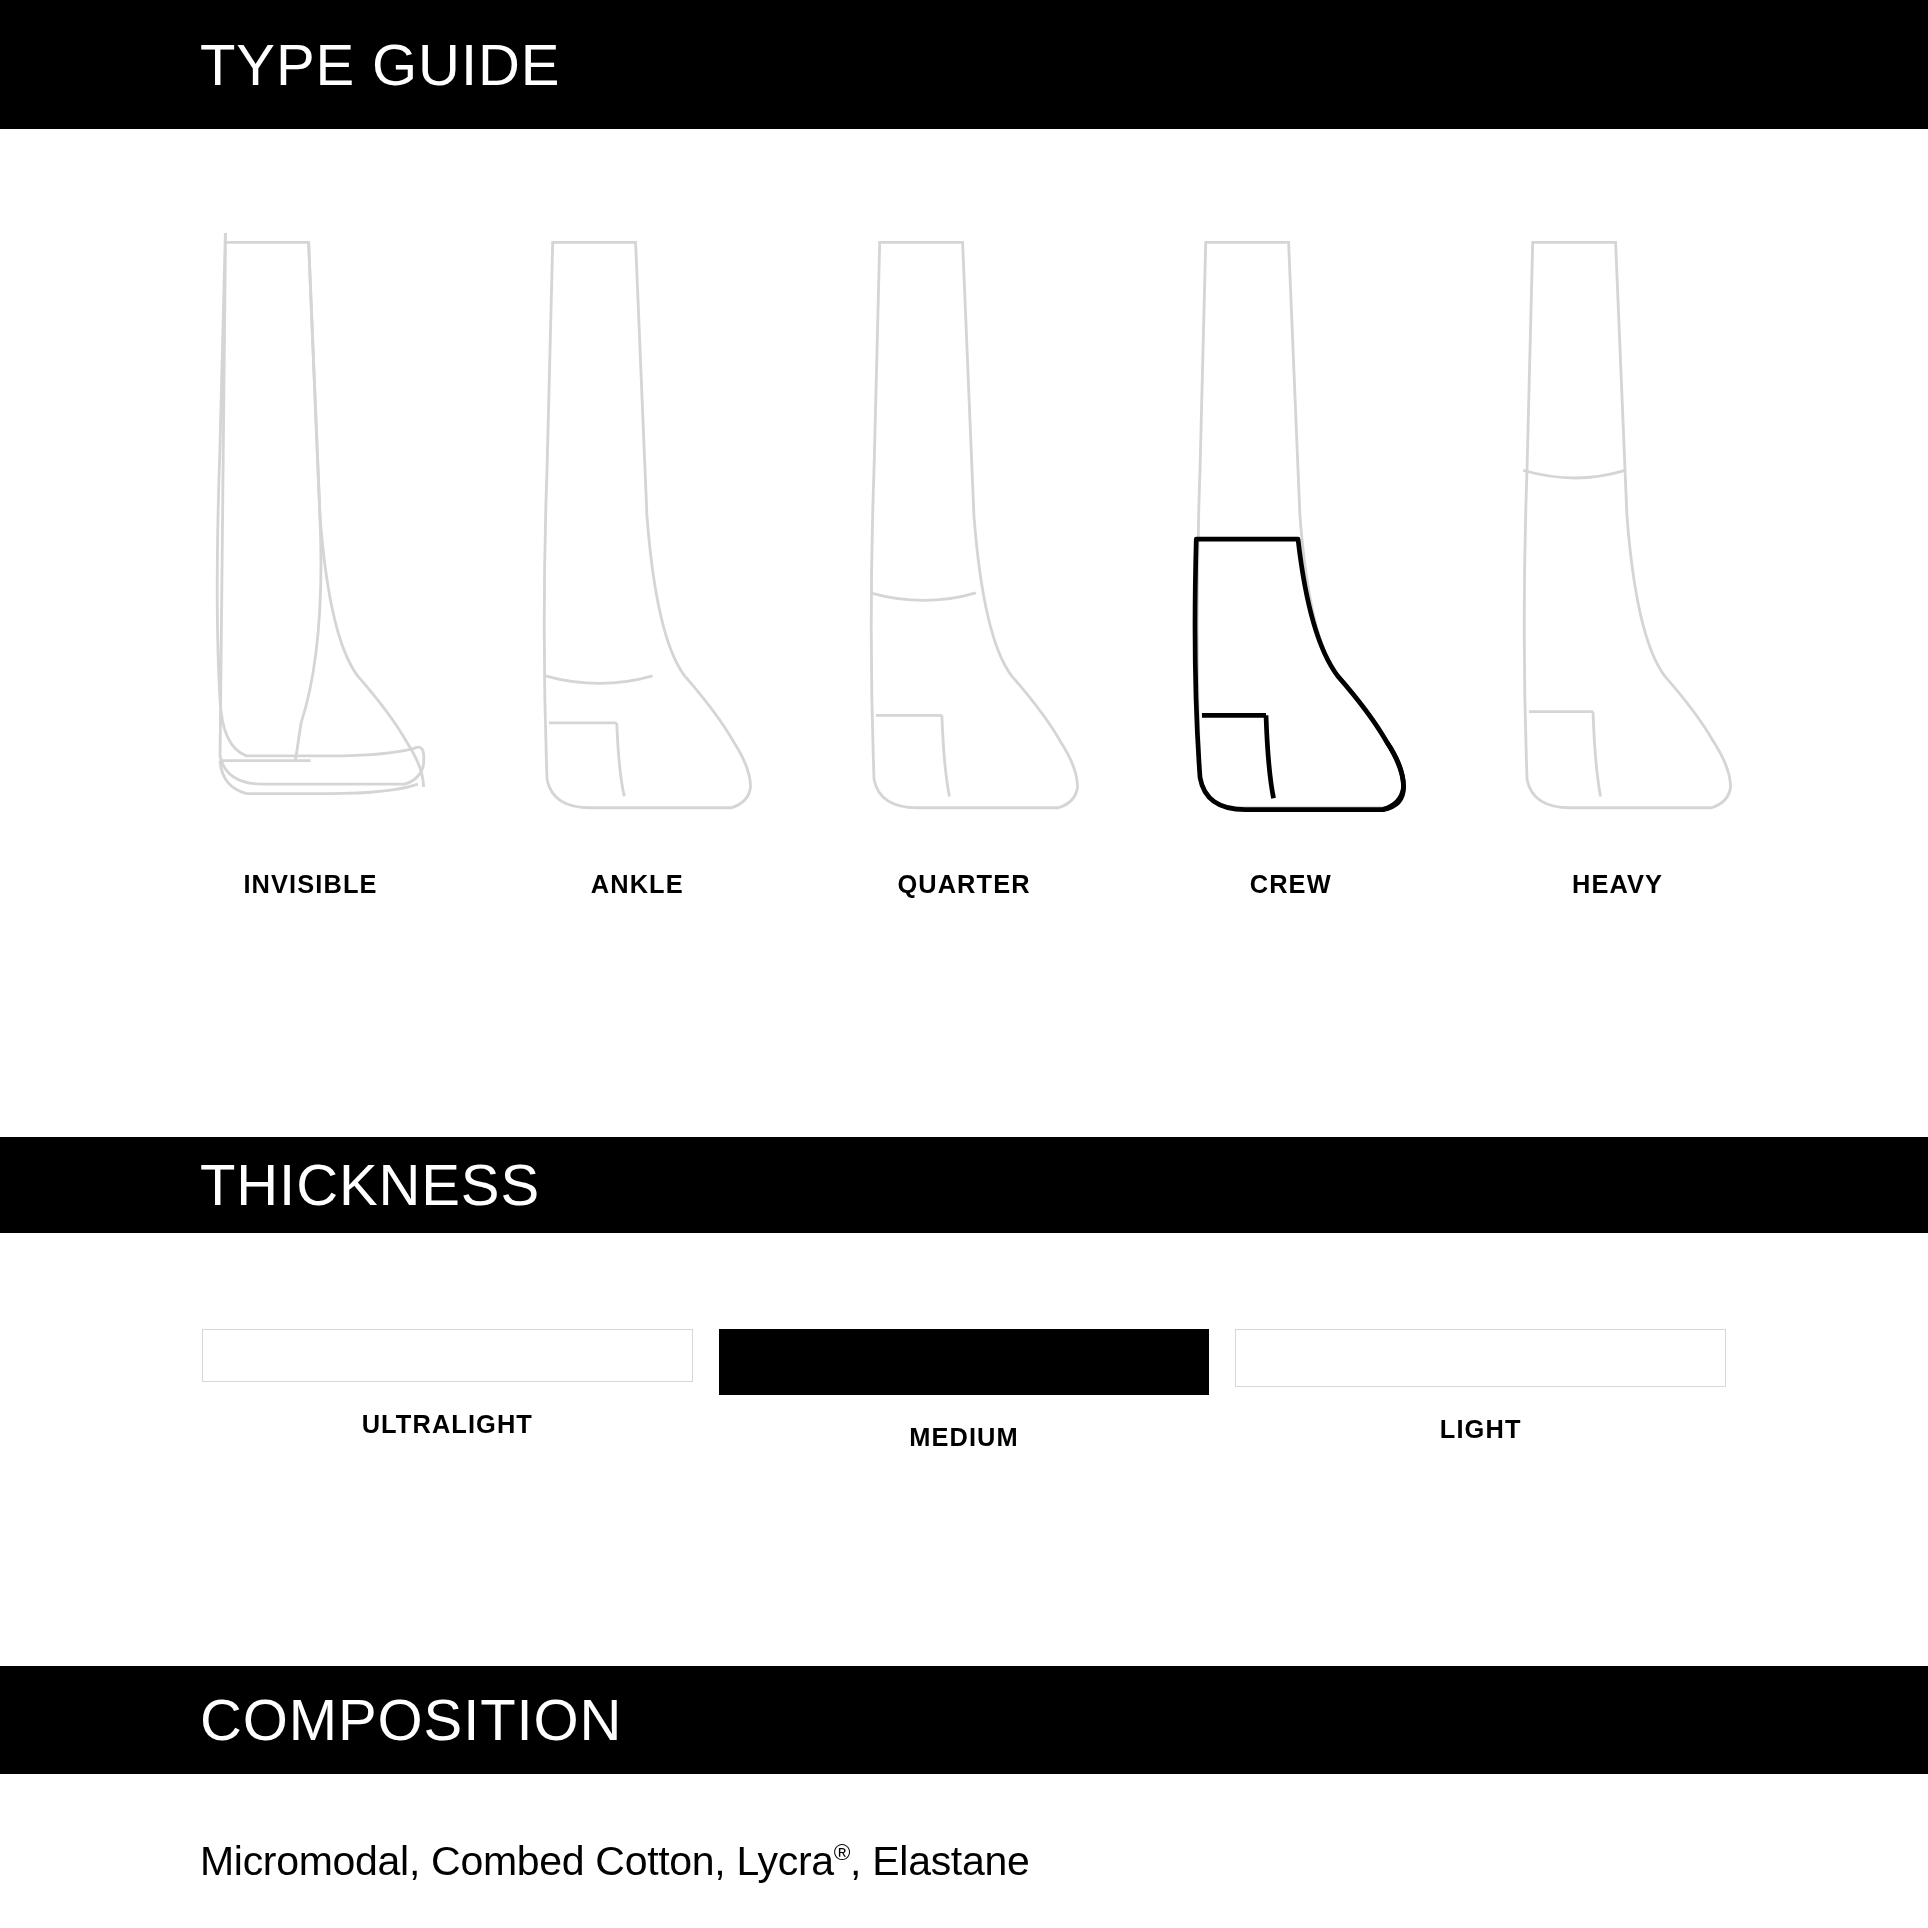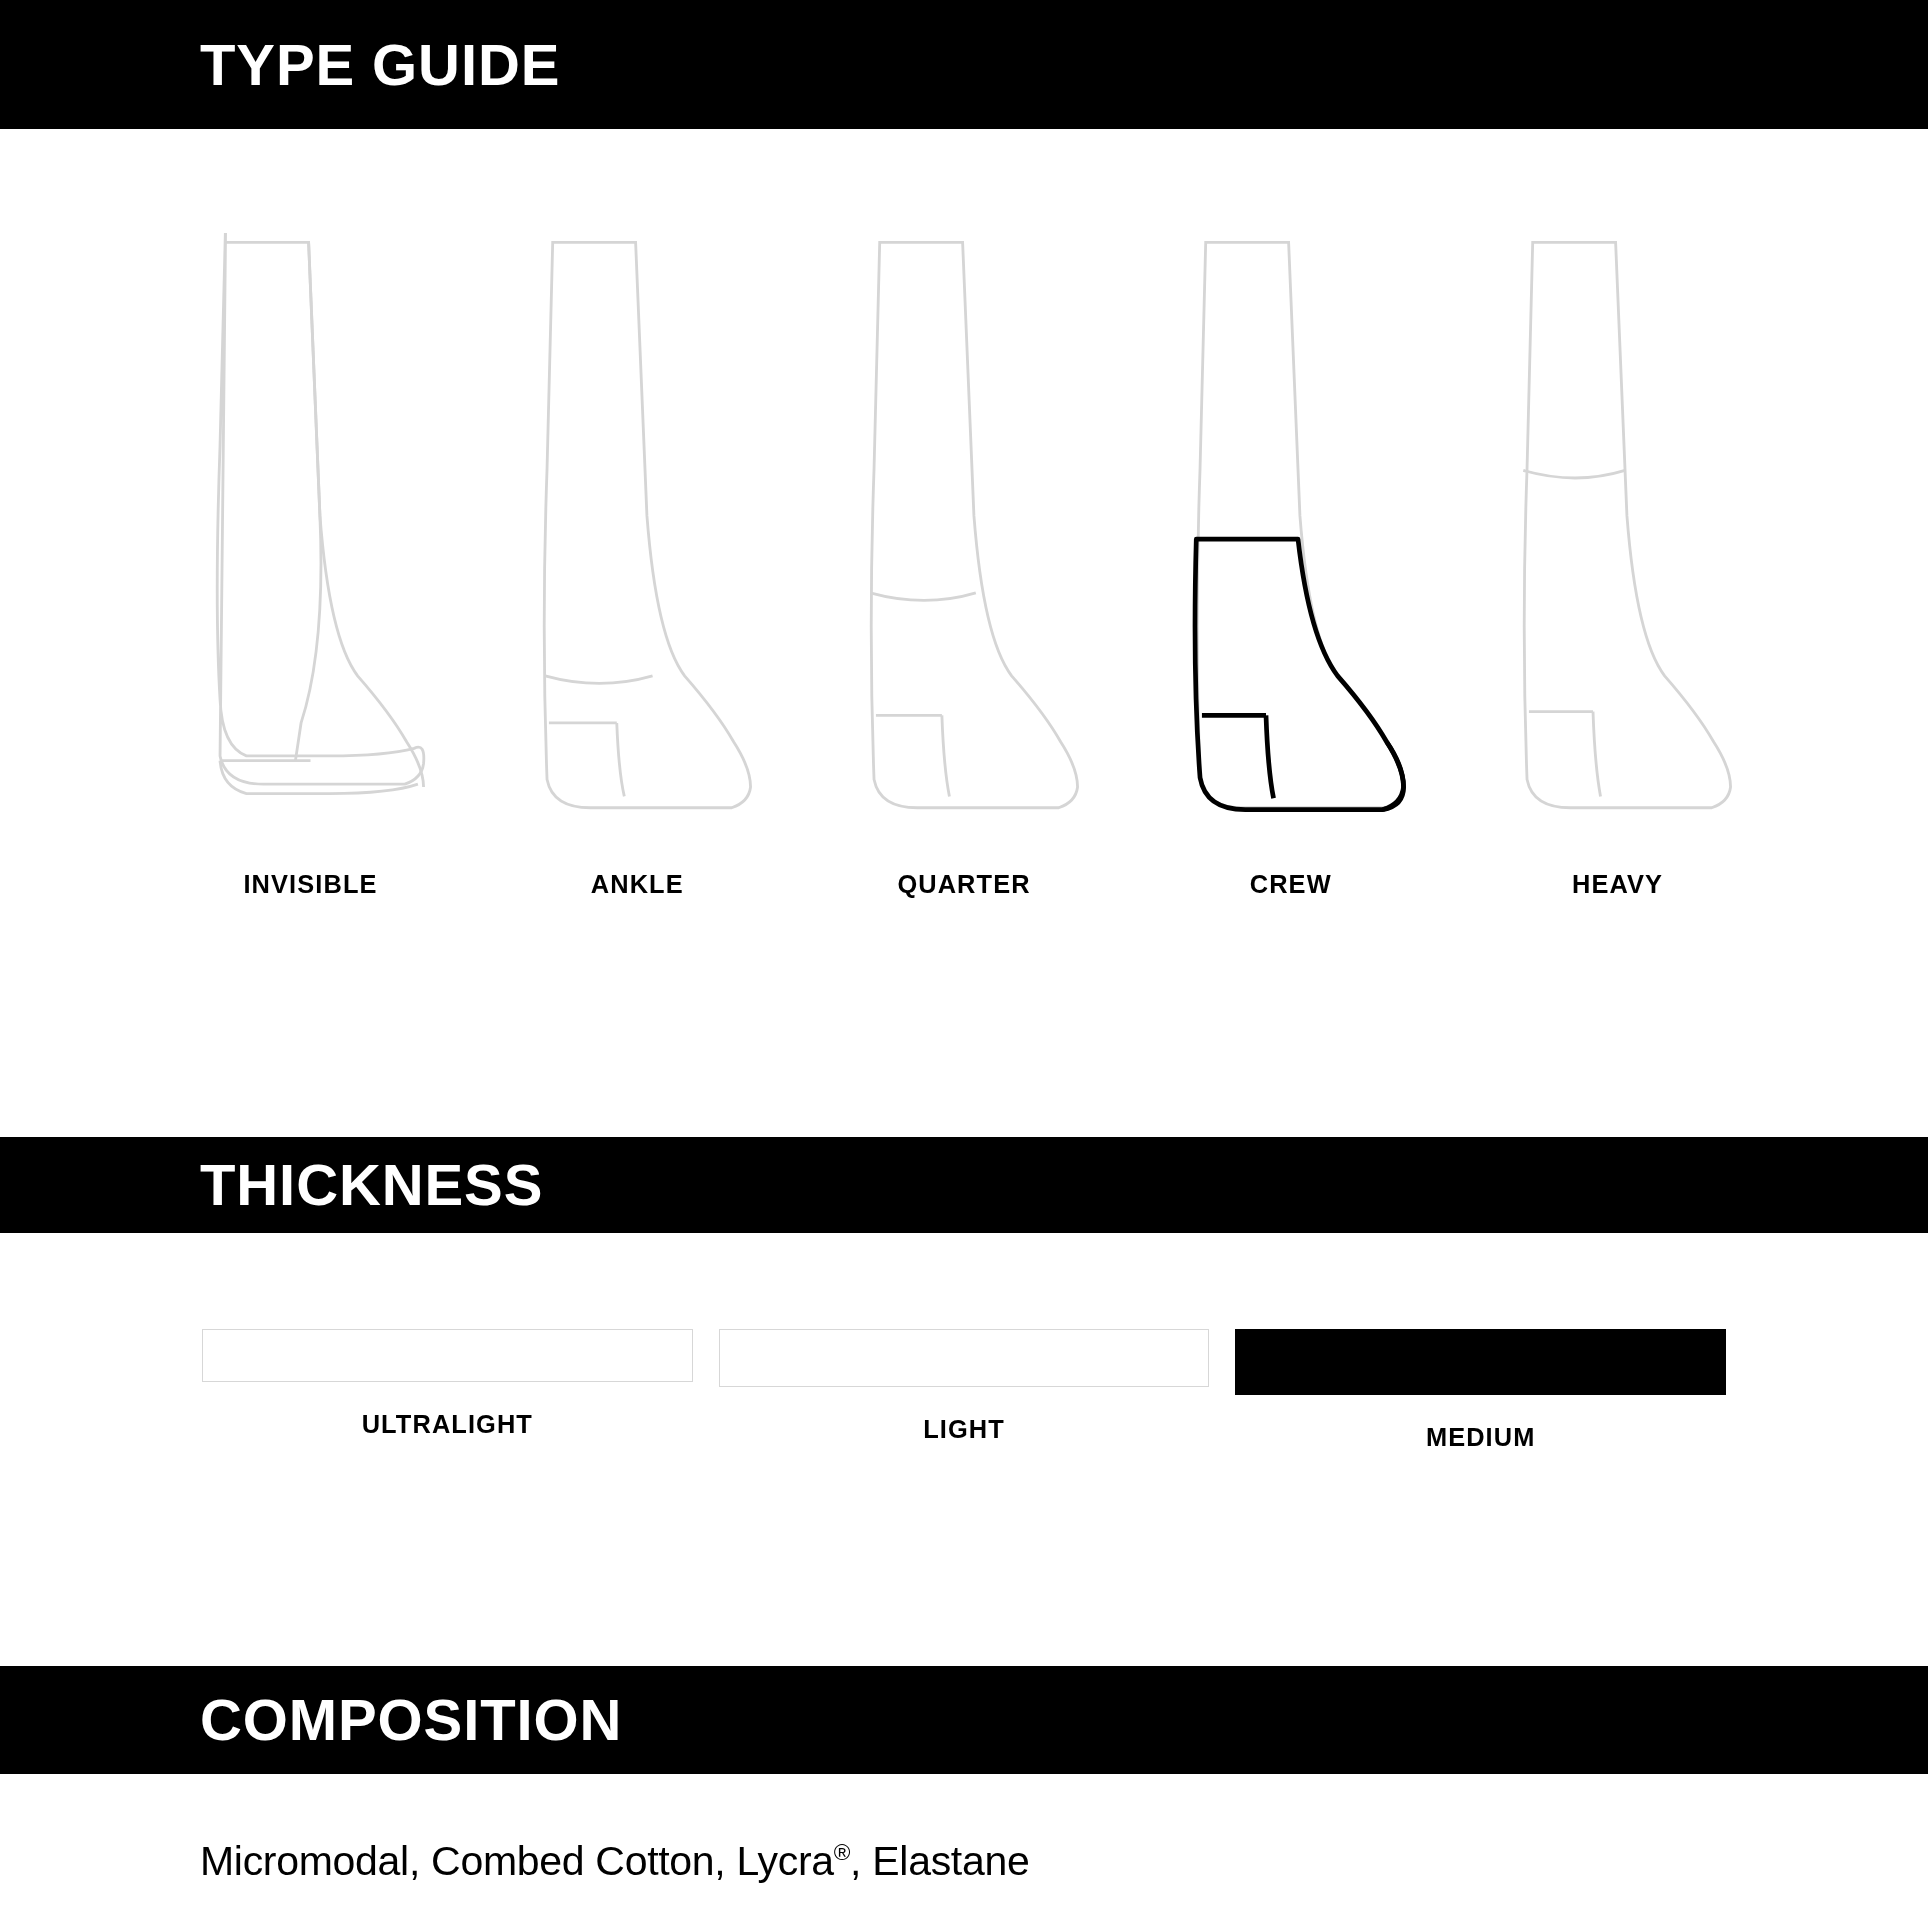--- a/index.html
+++ b/index.html
@@ -20,21 +20,21 @@
   .bar {
     background: #000000;
     color: #ffffff;
     display: flex;
     align-items: center;
     box-sizing: border-box;
     padding-left: 200px;
   }
   .bar-title {
     font-size: 58px;
-    font-weight: bold;
+    font-weight: normal;
     letter-spacing: 0.9px;
     line-height: 1;
   }
 
   #bar-type     { height: 129px; }
   #bar-thick    { height: 96px; }
   #bar-comp     { height: 108px; }
 
   
   #type-section {
@@ -213,27 +213,27 @@
 
 <div id="thickness-section">
   <div class="thick-row">
 
     <div class="thick-cell">
       <div class="thick-swatch" style="height:53px"></div>
       <div class="thick-label">ULTRALIGHT</div>
     </div>
 
     <div class="thick-cell">
+      <div class="thick-swatch filled" style="height:66px"></div>
+      <div class="thick-label">MEDIUM</div>
+    </div>
+
+    <div class="thick-cell">
       <div class="thick-swatch" style="height:58px"></div>
       <div class="thick-label">LIGHT</div>
-    </div>
-
-    <div class="thick-cell">
-      <div class="thick-swatch filled" style="height:66px"></div>
-      <div class="thick-label">MEDIUM</div>
     </div>
 
 
   </div>
 </div>
 
 <div class="bar" id="bar-comp">
   <div class="bar-title">COMPOSITION</div>
 </div>
 

